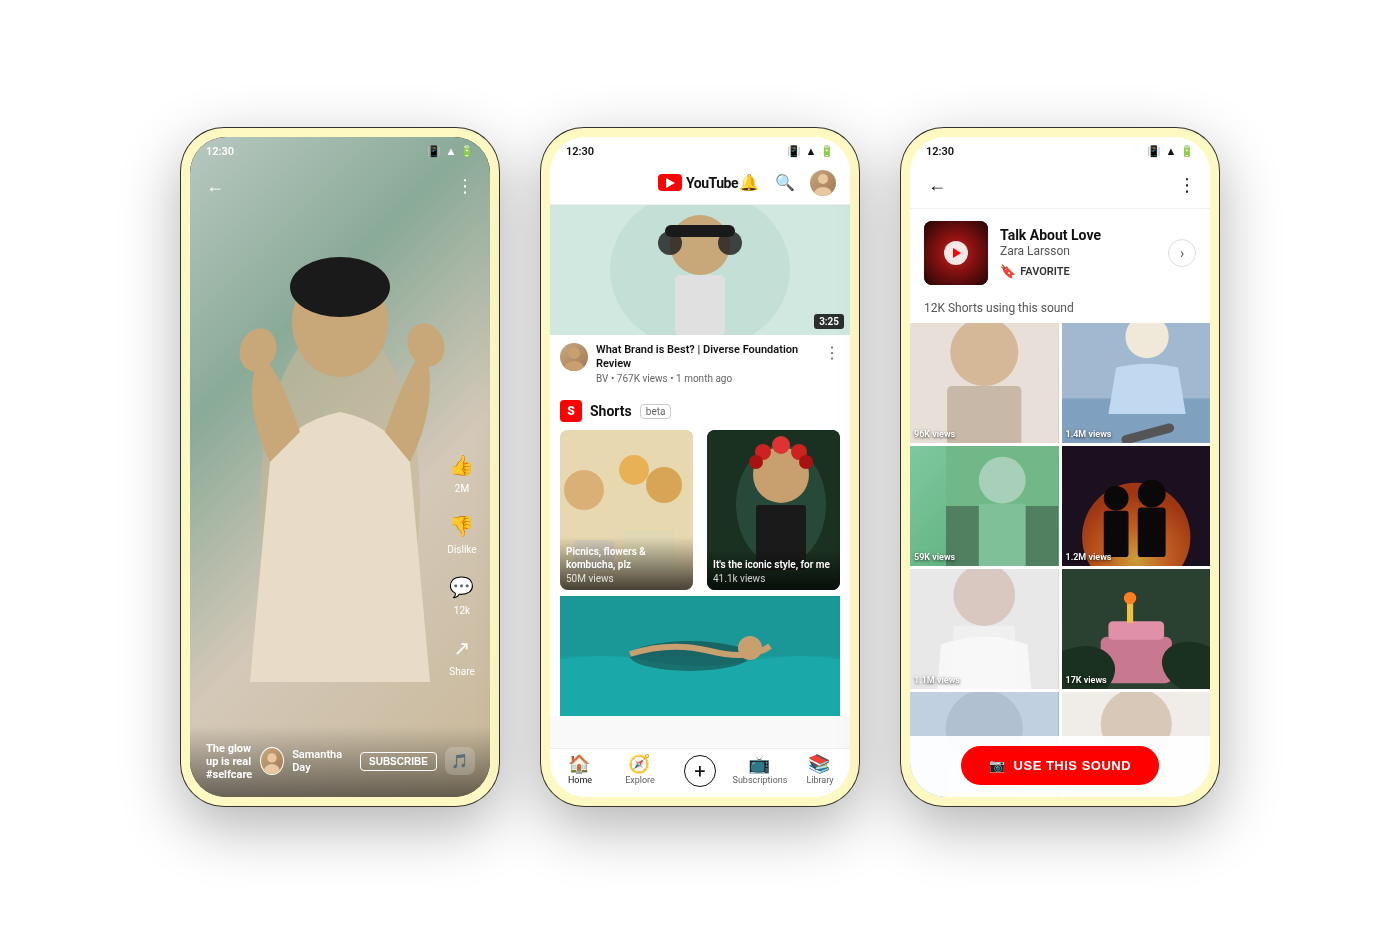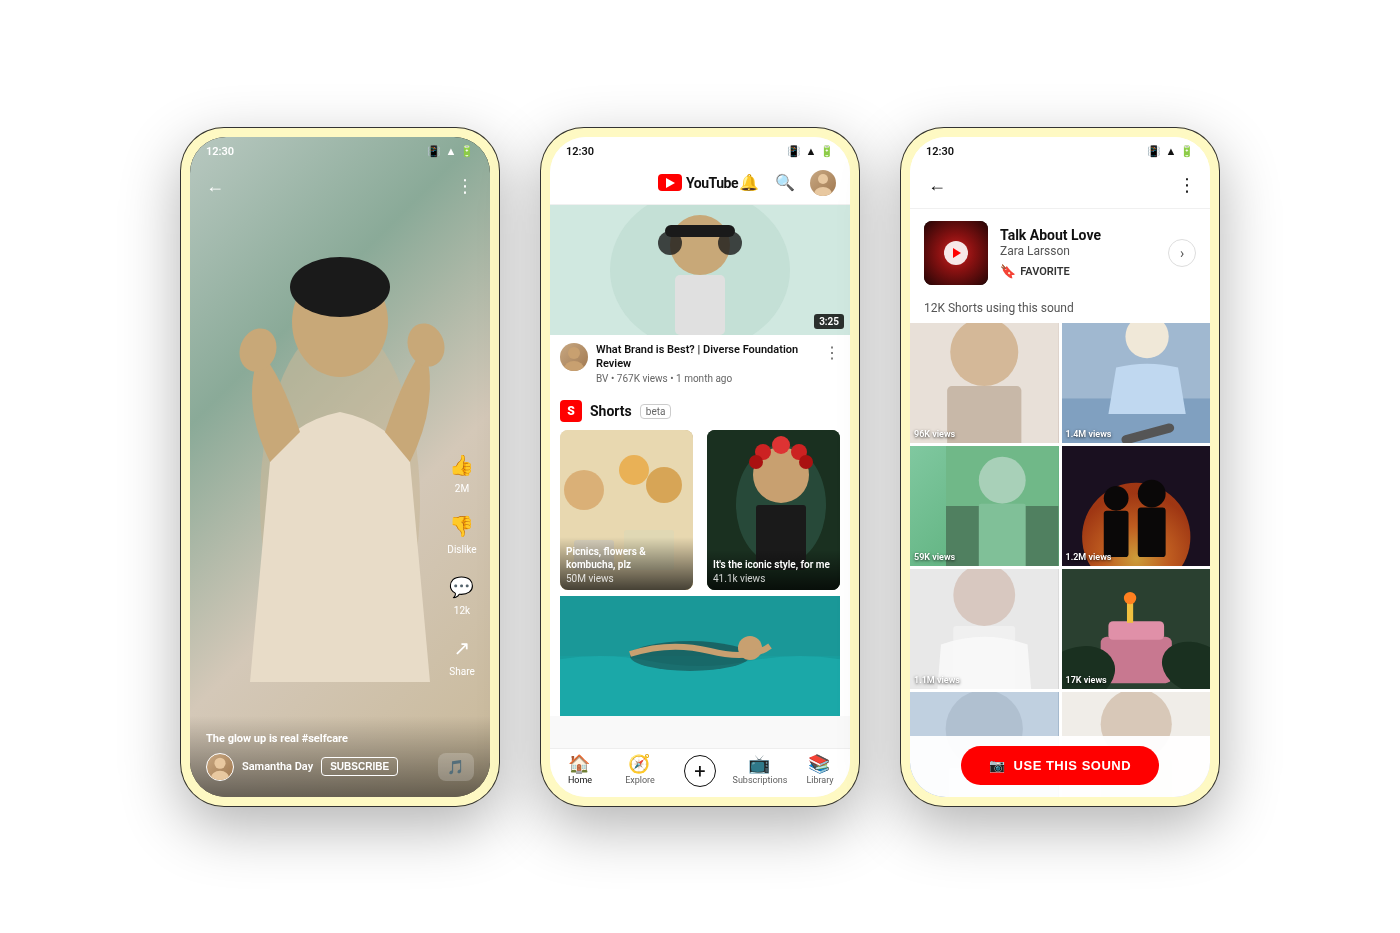--- a/index.html
+++ b/index.html
@@ -61,21 +61,20 @@
       align-items: center;
       justify-content: center;
       overflow: hidden;
     }
     .shorts-overlay {
       position: absolute;
       bottom: 0; left: 0; right: 0;
       background: linear-gradient(transparent, rgba(0,0,0,0.5));
       padding: 16px;
       display: flex;
-      flex-direction: column;
       gap: 8px;
     }
     .shorts-right-actions {
       position: absolute;
       right: 12px;
       bottom: 120px;
       display: flex;
       flex-direction: column;
       align-items: center;
       gap: 16px;

